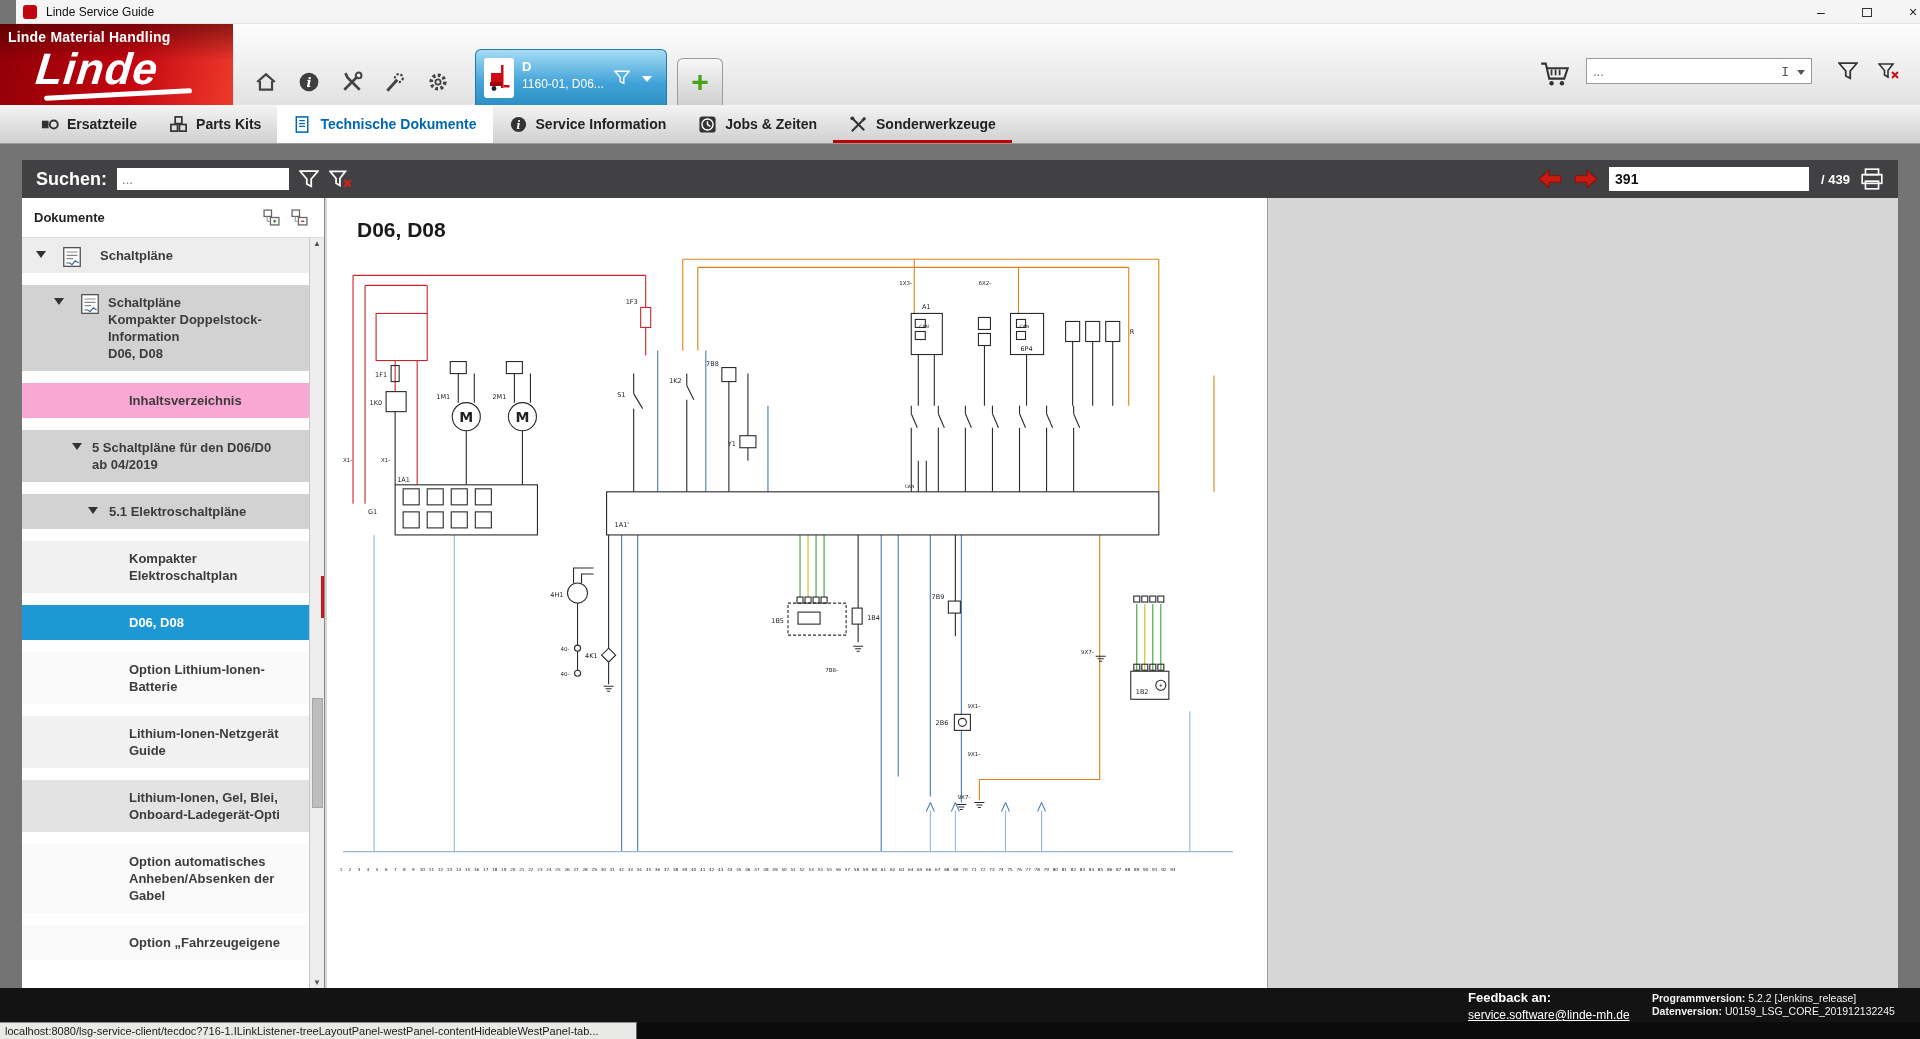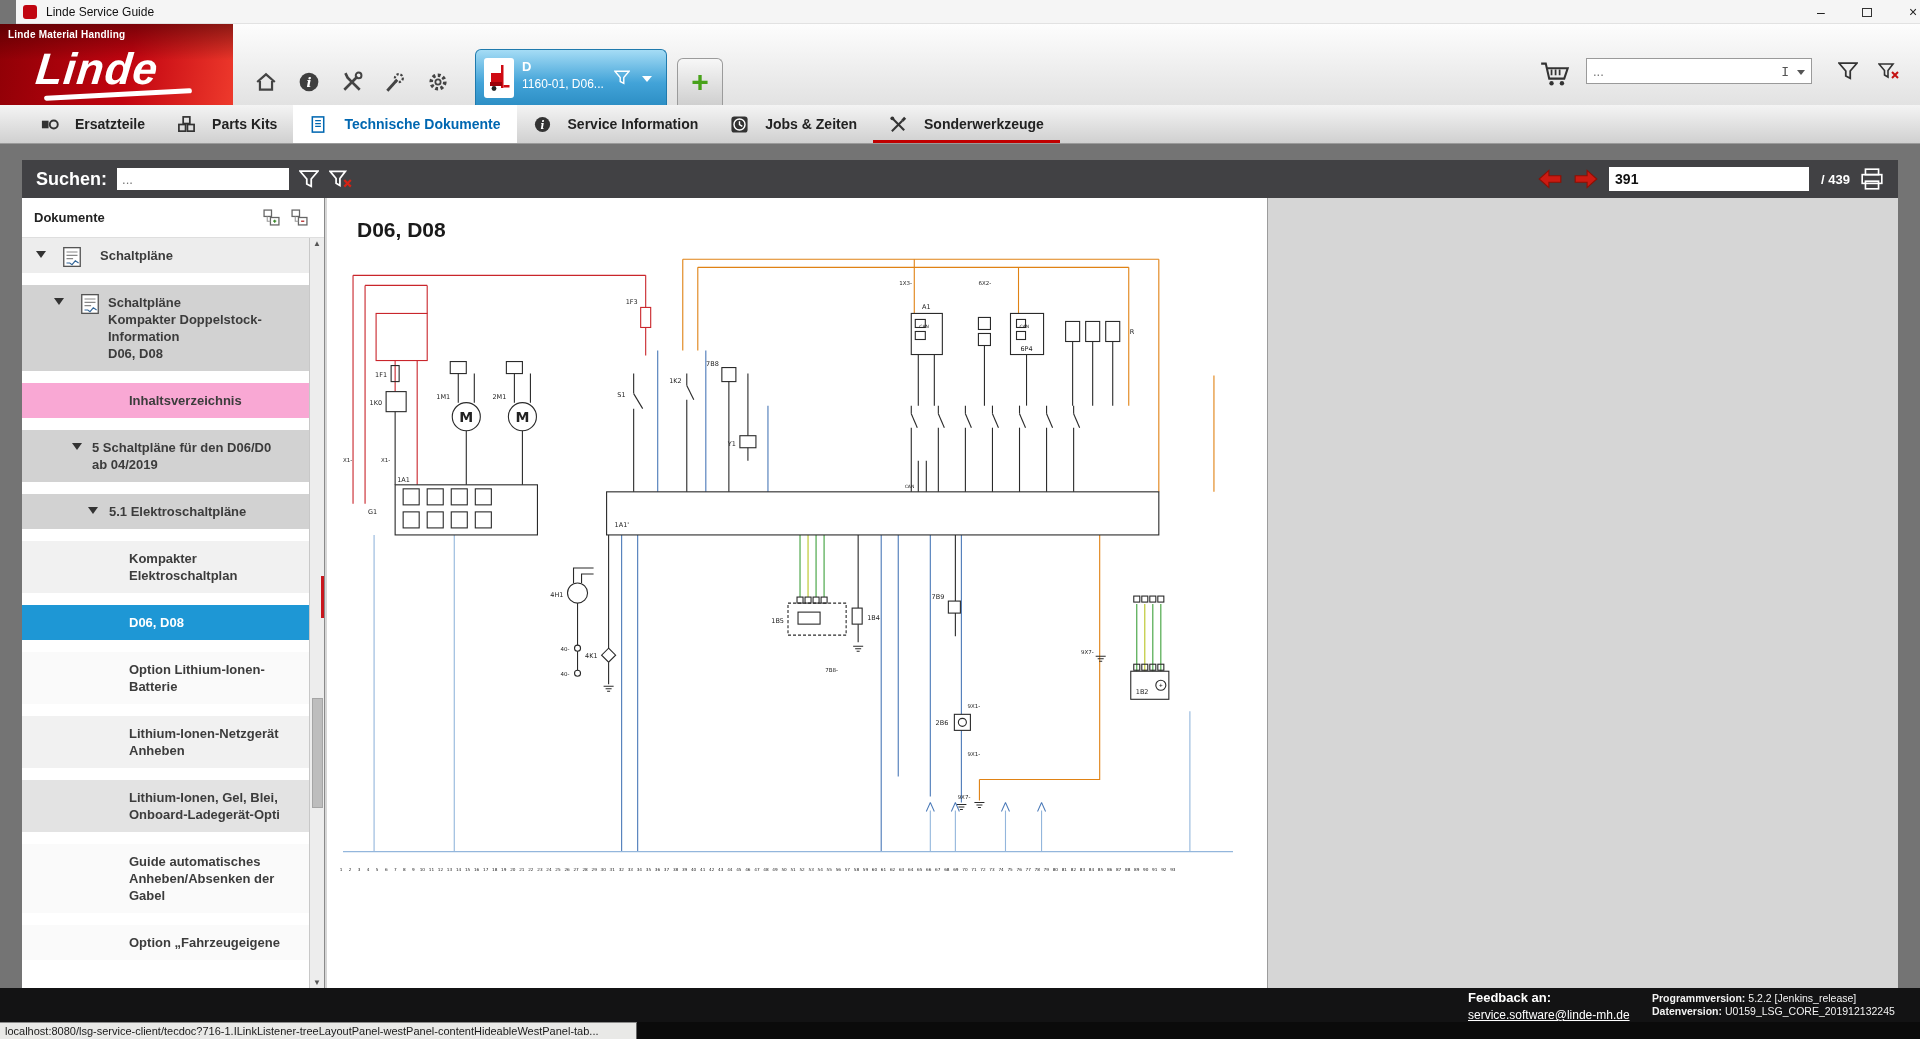--- a/index.html
+++ b/index.html
@@ -19,21 +19,21 @@
   #titlebar .title { position:absolute; left:30px; top:0; line-height:24px; font-size:12px; color:#111; }
   #win-controls { position:absolute; right:0; top:0; height:24px; display:flex; }
   .win-btn { width:46px; height:24px; display:flex; align-items:center; justify-content:center; font-size:14px; color:#222; cursor:pointer; }
   .win-max-box { width:10px; height:9px; border:1.5px solid #333; display:inline-block; }
 
   
   #header { left:0; top:24px; width:1920px; height:81px; background:linear-gradient(#fdfdfd,#e2e2e2); }
   #brand { position:absolute; left:0; top:0; width:233px; height:81px;
     background:linear-gradient(180deg, rgba(50,0,0,.5), rgba(60,0,0,0) 45%), linear-gradient(100deg,#8f0006,#c20410 55%,#ee3a2c);
     color:#fff; overflow:hidden; }
-  #brand .tagline { position:absolute; left:8px; top:5px; font-size:10px; font-weight:bold; letter-spacing:.2px; }
+  #brand .tagline { position:absolute; left:8px; top:5px; font-size:14px; font-weight:bold; letter-spacing:.2px; }
   #brand .logo { position:absolute; left:36px; top:20px; font-size:44px; font-weight:bold; font-style:italic; transform:skewX(-6deg); letter-spacing:1px; }
   #brand .logo-swoosh { position:absolute; left:44px; top:68px; width:148px; height:5px; background:#fff; border-radius:4px; transform:rotate(-3deg); }
   #toolbar { position:absolute; left:248px; top:40px; display:flex; gap:7px; }
   .tool-btn { width:36px; height:36px; display:flex; align-items:center; justify-content:center; border-radius:3px; cursor:pointer; }
   .tool-btn svg { width:22px; height:22px; }
 
   #doc-tab { position:absolute; left:475px; top:25px; width:192px; height:56px;
     background:linear-gradient(#a5dcf5,#42a3d8 60%,#2d8fc5); border:1px solid #1f7aad; border-bottom:none;
     border-radius:6px 6px 0 0; color:#fff; cursor:pointer; }
   #doc-tab .truck-box { position:absolute; left:8px; top:8px; width:30px; height:40px; background:#fff; border-radius:3px; display:flex; align-items:center; justify-content:center; }
@@ -47,21 +47,21 @@
   #cart-btn { position:absolute; right:350px; top:36px; cursor:pointer; }
   #header-search { position:absolute; right:108px; top:34px; width:226px; height:26px; background:#fff; border:1px solid #9a9a9a; }
   #header-search input { width:180px; height:24px; border:none; outline:none; font-size:13px; color:#444; padding:0 6px; background:transparent; }
   #header-search .cursor-ico { position:absolute; right:22px; top:5px; font-size:13px; color:#555; font-family:"DejaVu Sans Mono",monospace; }
   #header-search .caret { position:absolute; right:6px; top:11px; width:0; height:0; border-left:4px solid transparent; border-right:4px solid transparent; border-top:5px solid #555; }
   #hdr-funnel { position:absolute; right:62px; top:38px; cursor:pointer; }
   #hdr-funnel-x { position:absolute; right:20px; top:38px; cursor:pointer; }
 
   
   #navbar { left:0; top:105px; width:1920px; height:39px; background:linear-gradient(#f4f4f4,#d0d0d0); border-bottom:1px solid #9a9a9a; display:flex; padding-left:24px; }
-  .nav-tab { display:flex; align-items:center; gap:16px; padding:7px 16px; font-size:14px; font-weight:bold; color:#222; cursor:pointer; white-space:nowrap; }
+  .nav-tab { display:flex; align-items:center; gap:8px; padding:7px 16px; font-size:14px; font-weight:bold; color:#222; cursor:pointer; white-space:nowrap; }
   .nav-tab svg { width:19px; height:19px; }
   .nav-tab.active { background:#fff; color:#0067b1; }
   .nav-tab.red-underline { box-shadow: inset 0 -3px 0 #c00000; }
 
   
   #searchbar { left:22px; top:160px; width:1876px; height:38px; background:#414144; display:flex; align-items:center; padding:0 14px; gap:10px; }
   #searchbar .lbl { color:#fff; font-size:18px; font-weight:bold; }
   #search-input { width:172px; height:22px; border:none; outline:none; font-size:13px; padding:0 5px; color:#444; background:#fff; }
   .sb-ico { cursor:pointer; display:flex; align-items:center; }
   #searchbar .right { margin-left:auto; display:flex; align-items:center; gap:10px; }
@@ -368,32 +368,32 @@
       </div>
       <div class="tree-row" style="background: rgb(250, 250, 250);">
         <div style="margin-left: 107px;">
           <div>Option Lithium-Ionen-</div>
           <div>Batterie</div>
         </div>
       </div>
       <div class="tree-row" style="background: rgb(241, 241, 241);">
         <div style="margin-left: 107px;">
           <div>Lithium-Ionen-Netzgerät</div>
-          <div>Anheben</div>
+          <div>Guide</div>
         </div>
       </div>
       <div class="tree-row" style="background: rgb(227, 227, 227);">
         <div style="margin-left: 107px;">
           <div>Lithium-Ionen, Gel, Blei,</div>
           <div>Onboard-Ladegerät-Opti</div>
         </div>
       </div>
       <div class="tree-row" style="background: rgb(250, 250, 250);">
         <div style="margin-left: 107px;">
-          <div>Guide automatisches</div>
+          <div>Option automatisches</div>
           <div>Anheben/Absenken der</div>
           <div>Gabel</div>
         </div>
       </div>
       <div class="tree-row" style="background: rgb(250, 250, 250);">
         <div style="margin-left: 107px;">
           <div>Option „Fahrzeugeigene</div>
         </div>
       </div>
     </div>

